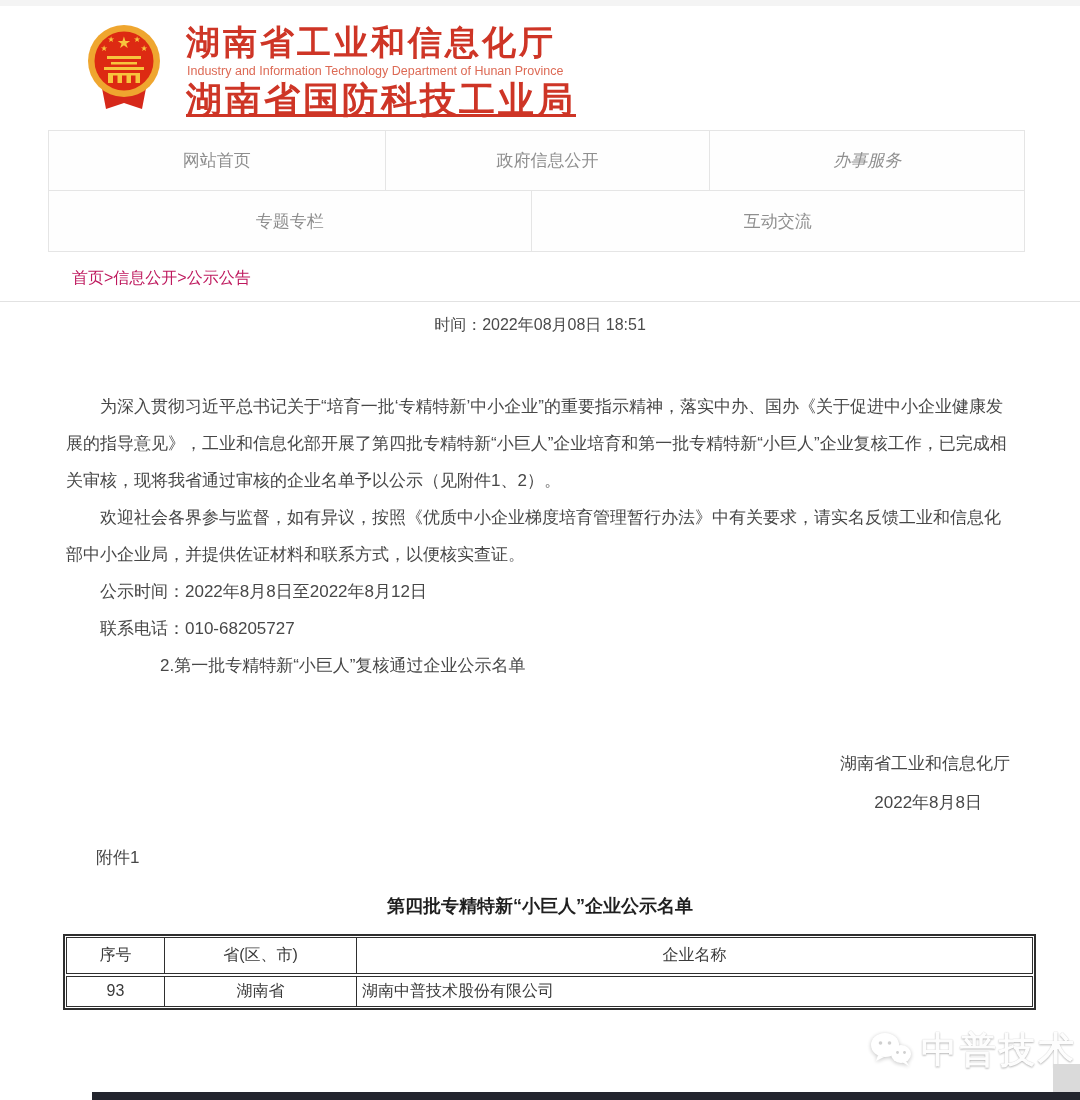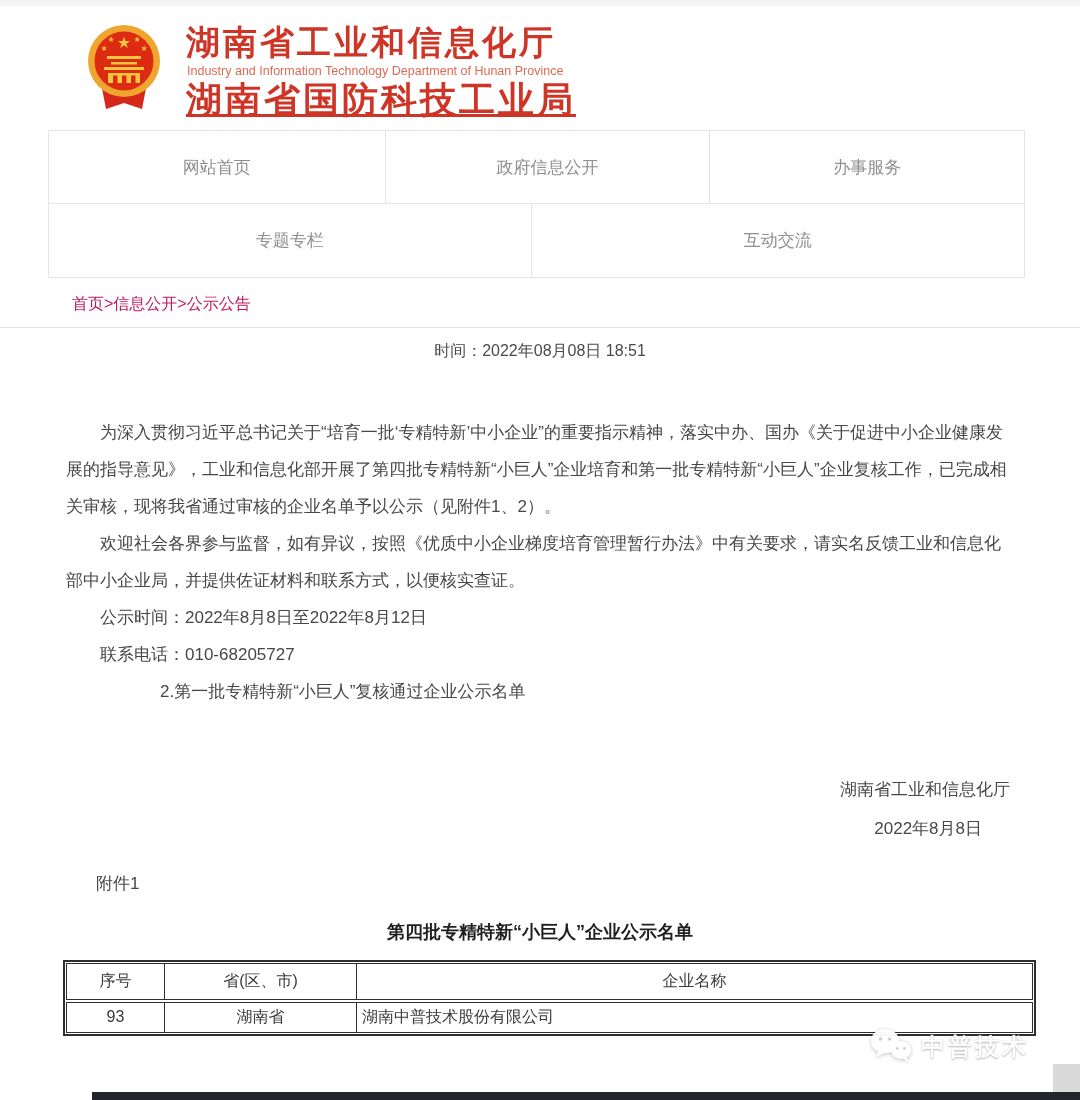--- a/index.html
+++ b/index.html
@@ -15,29 +15,29 @@
   
   .site-header { display:flex; align-items:center; padding:14px 0 10px 86px; height:124px; }
   .emblem { width:76px; height:94px; flex:0 0 auto; }
   .org-names { margin-left:24px; }
   .org-cn1 { font-size:34px; font-weight:bold; letter-spacing:3px; color:var(--brand-red,#ce3526); line-height:40px; }
   .org-en  { font-size:12.5px; color:var(--brand-red-light,#dd6a55); line-height:16px; margin:1px 0 2px 1px; }
   .org-cn2 { font-size:36px; font-weight:bold; letter-spacing:3px; color:var(--brand-red,#ce3526); line-height:38px;text-decoration:underline; }
 
   
   .nav { width:977px; margin-left:48px; }
-  .nav-row { display:flex; height:74px; }
+  .nav-row { display:flex; height:61px; }
   .nav-row + .nav-row .nav-cell { margin-top:-1px; }
   .nav-cell {
     display:flex; align-items:center; justify-content:center;
     border:1px solid #e5e5e5; background:#fefefe;
     color:var(--nav-gray,#8f8f8f); font-size:17px; cursor:pointer;
   }
   .nav-cell + .nav-cell { margin-left:-1px; }
-  .w337{ width:338px; } .w325{ width:326px; } .w315{ width:316px; }
+  .w337{ width:338px; } .w325{ width:326px; } .w315{ width:316px;font-style:italic; }
   .w494{ width:495px; } .w483{ width:484px; }
 
   
   .breadcrumb-bar {
     margin-top:3px; padding:13px 0 12px 72px;
     border-bottom:1px solid #e2e2e2;
     font-size:16px; color:#be185d;
   }
 
   
@@ -75,21 +75,21 @@
   .col-no { width:98px; } .col-prov { width:192px; }
 
   
   .watermark {
     position:absolute; left:868px; top:1026px;
     display:flex; align-items:center; gap:7px;
     opacity:0.95; pointer-events:none;
   }
   .watermark svg { filter:drop-shadow(0 1px 2px rgba(0,0,0,0.25)); }
   .watermark-text {
-    font-size:24px; font-weight:bold; letter-spacing:3px; color:#fdfdfd;
+    font-size:36px; font-weight:bold; letter-spacing:3px; color:#fdfdfd;
     text-shadow:0 1px 2px rgba(0,0,0,0.28), 0 0 1px rgba(0,0,0,0.18);
     white-space:nowrap;
     text-align:center;
   }
   .corner-patch { position:absolute; left:1053px; top:1064px; width:27px; height:29px; background:#dadada; }
   .bottom-bar { position:absolute; left:92px; right:0; top:1092px; height:8px; background:#23252e; }
 </style>
 </head>
 <body>
 

